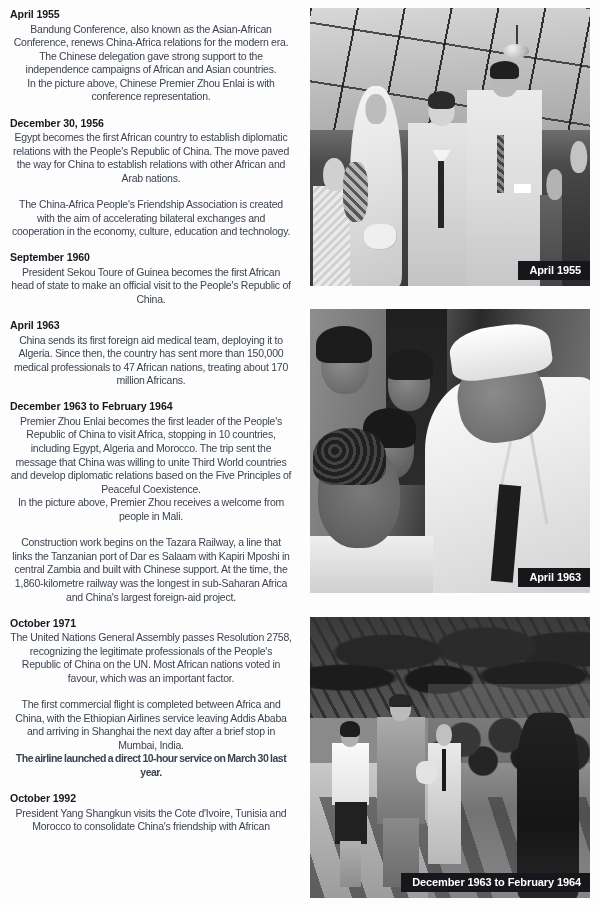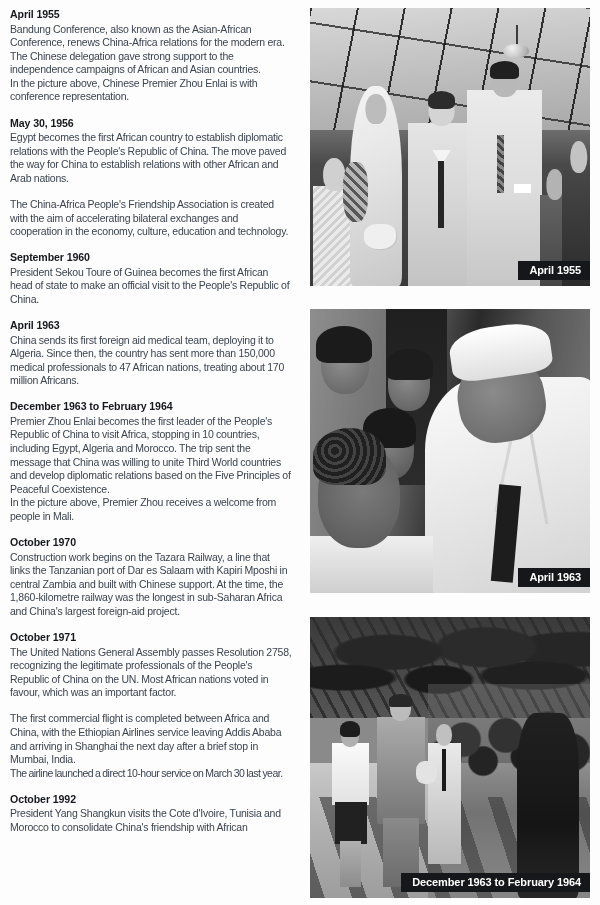--- a/index.html
+++ b/index.html
@@ -46,31 +46,33 @@
     margin-bottom: 1px;
     white-space: nowrap;
   }
 
   .entry-body {
     font-size: 10.5px;
     color: #3c4450;
     line-height: 13.6px;
     letter-spacing: -0.22px;
     word-spacing: -0.2px;
+    text-align: center;
   }
 
   .entry-body .para-extra {
     display: block;
   }
 
   
   .entry-body .tight {
     display: block;
     letter-spacing: -0.52px;
     word-spacing: -0.5px;
+    font-weight: bold;
   }
 
   
   #photo-column {
     position: absolute;
     left: 310px;
     top: 8px;
     width: 280px;
   }
 
@@ -405,21 +407,21 @@
 <div id="page">
 
   <div id="timeline-column">
 
     <div class="timeline-entry">
       <div class="entry-heading">April 1955</div>
       <div class="entry-body"><span>Bandung Conference, also known as the Asian-African Conference, renews China-Africa relations for the modern era. The Chinese delegation gave strong support to the independence campaigns of African and Asian countries.</span><span class="para-extra">In the picture above, Chinese Premier Zhou Enlai is with conference representation.</span></div>
     </div>
 
     <div class="timeline-entry">
-      <div class="entry-heading">May 30, 1956</div>
+      <div class="entry-heading">December 30, 1956</div>
       <div class="entry-body">Egypt becomes the first African country to establish diplomatic relations with the People's Republic of China. The move paved the way for China to establish relations with other African and Arab nations.</div>
     </div>
 
     <div class="timeline-entry">
       <div class="entry-body">The China-Africa People's Friendship Association is created with the aim of accelerating bilateral exchanges and cooperation in the economy, culture, education and technology.</div>
     </div>
 
     <div class="timeline-entry">
       <div class="entry-heading">September 1960</div>
       <div class="entry-body">President Sekou Toure of Guinea becomes the first African head of state to make an official visit to the People's Republic of China.</div>
@@ -429,21 +431,20 @@
       <div class="entry-heading">April 1963</div>
       <div class="entry-body">China sends its first foreign aid medical team, deploying it to Algeria. Since then, the country has sent more than 150,000 medical professionals to 47 African nations, treating about 170 million Africans.</div>
     </div>
 
     <div class="timeline-entry">
       <div class="entry-heading">December 1963 to February 1964</div>
       <div class="entry-body"><span>Premier Zhou Enlai becomes the first leader of the People's Republic of China to visit Africa, stopping in 10 countries, including Egypt, Algeria and Morocco. The trip sent the message that China was willing to unite Third World countries and develop diplomatic relations based on the Five Principles of Peaceful Coexistence.</span><span class="para-extra">In the picture above, Premier Zhou receives a welcome from people in Mali.</span></div>
     </div>
 
     <div class="timeline-entry">
-      <div class="entry-heading">October 1970</div>
       <div class="entry-body">Construction work begins on the Tazara Railway, a line that links the Tanzanian port of Dar es Salaam with Kapiri Mposhi in central Zambia and built with Chinese support. At the time, the 1,860-kilometre railway was the longest in sub-Saharan Africa and China's largest foreign-aid project.</div>
     </div>
 
     <div class="timeline-entry">
       <div class="entry-heading">October 1971</div>
       <div class="entry-body">The United Nations General Assembly passes Resolution 2758, recognizing the legitimate professionals of the People's Republic of China on the UN. Most African nations voted in favour, which was an important factor.</div>
     </div>
 
     <div class="timeline-entry">
       <div class="entry-body"><span>The first commercial flight is completed between Africa and China, with the Ethiopian Airlines service leaving Addis Ababa and arriving in Shanghai the next day after a brief stop in Mumbai, India.</span><span class="tight">The airline launched a direct 10-hour service on March 30 last year.</span></div>

